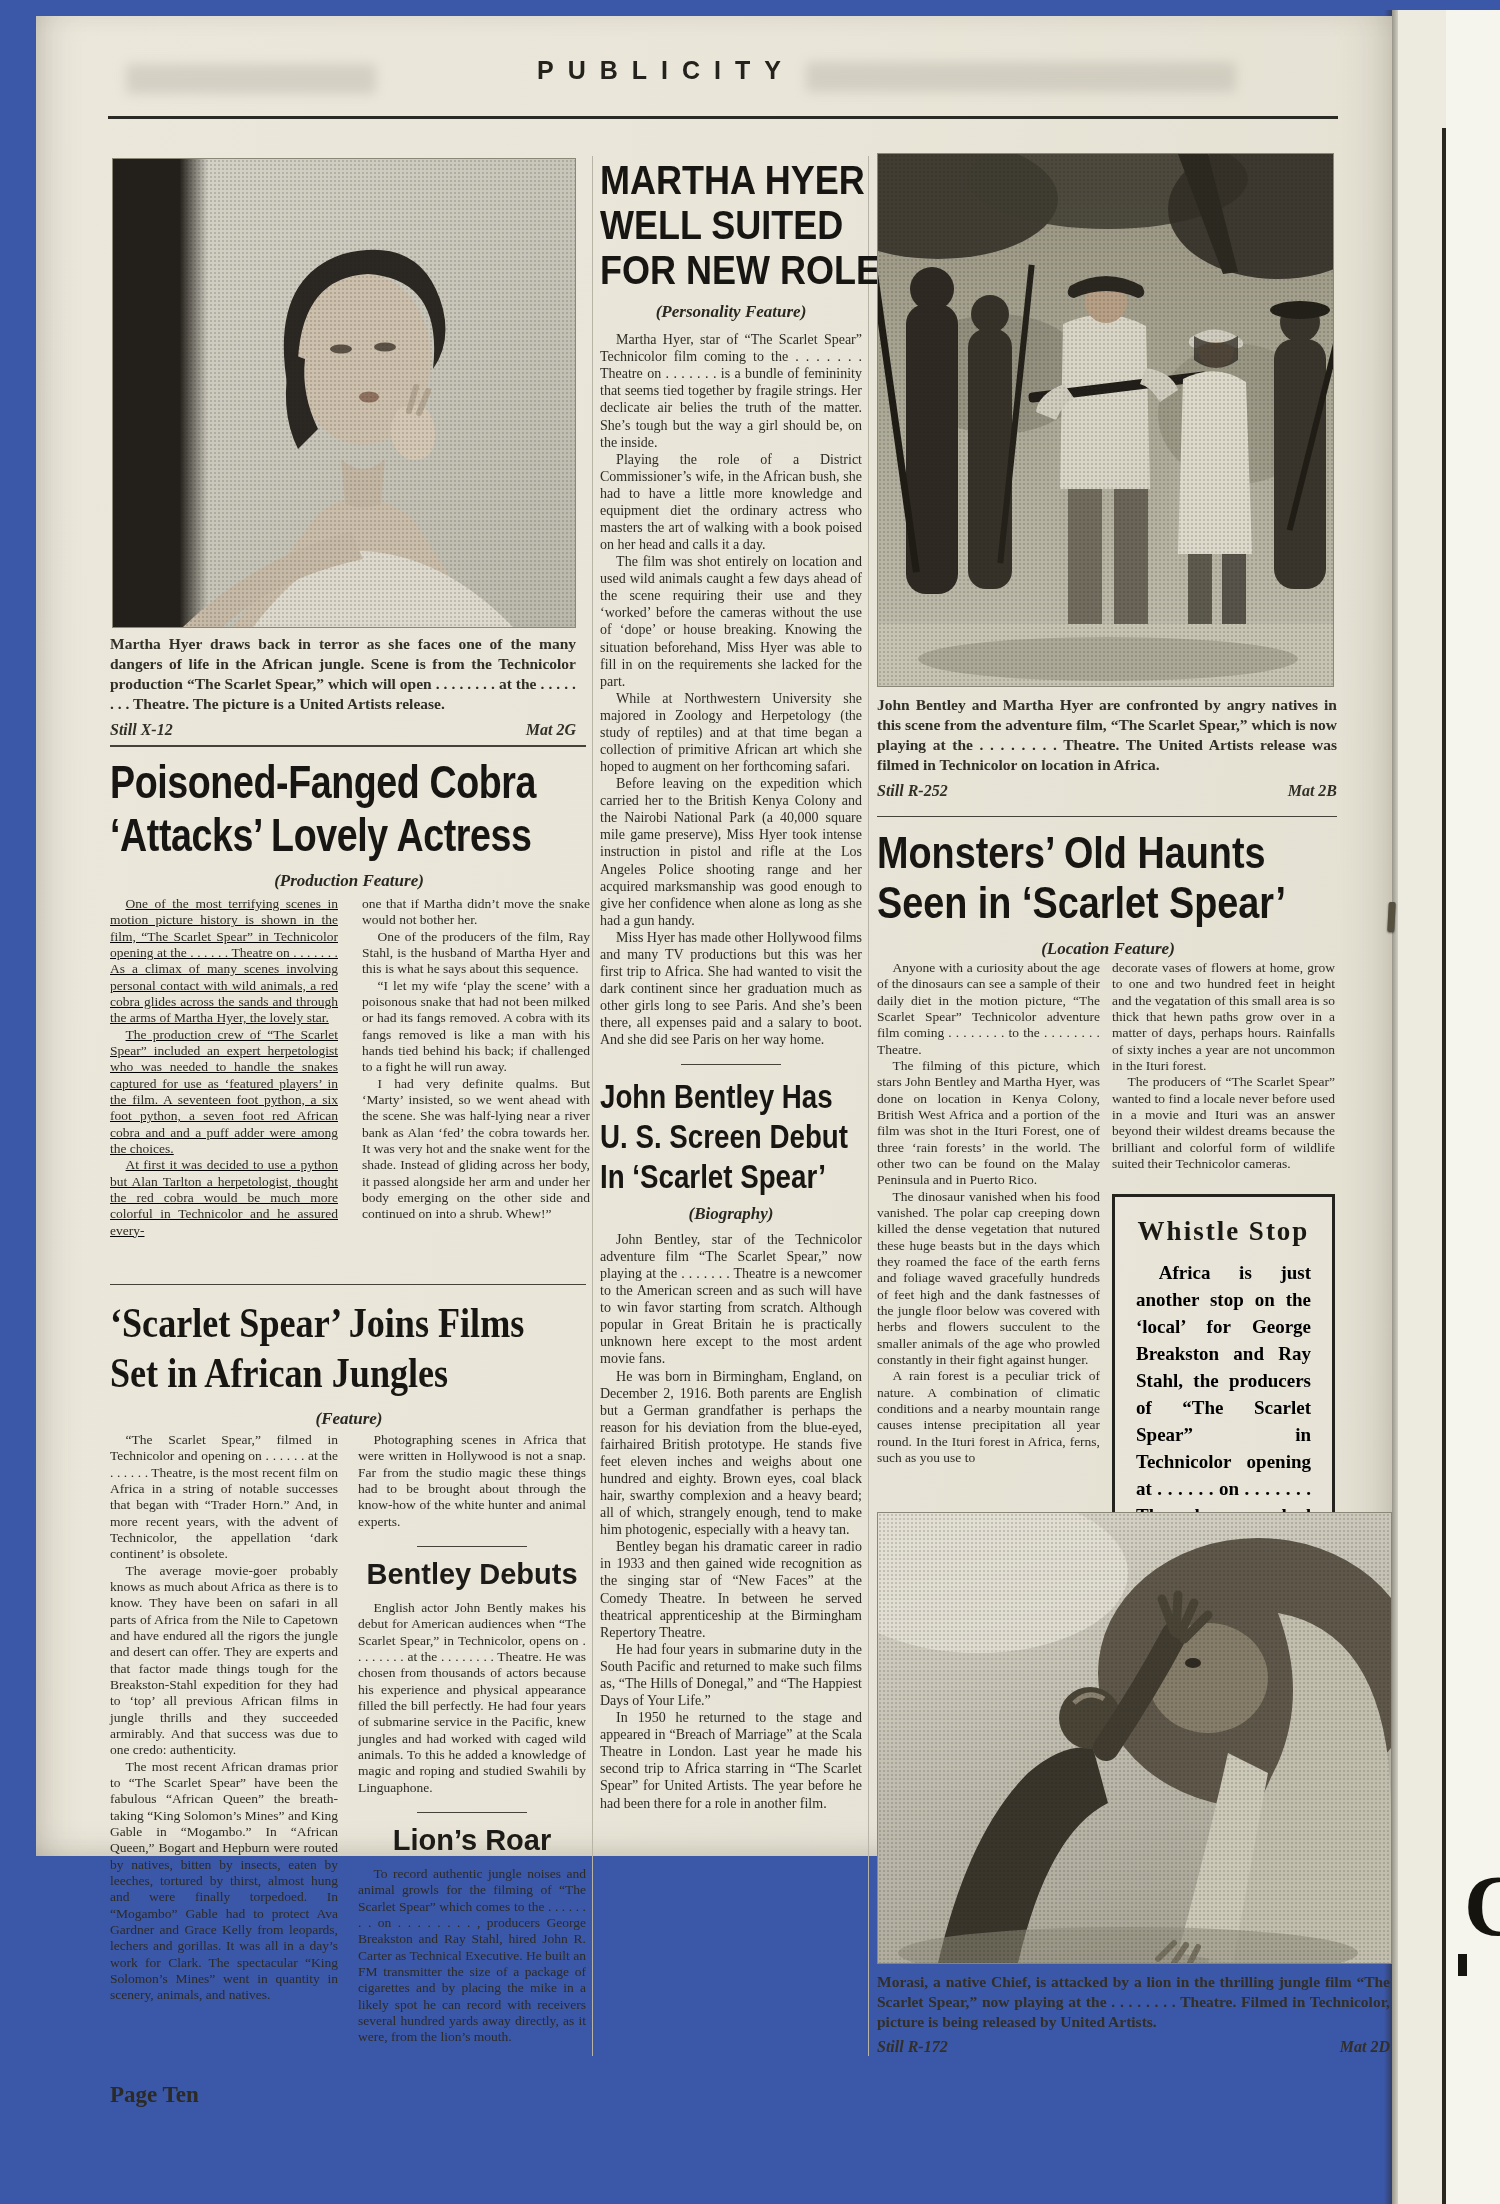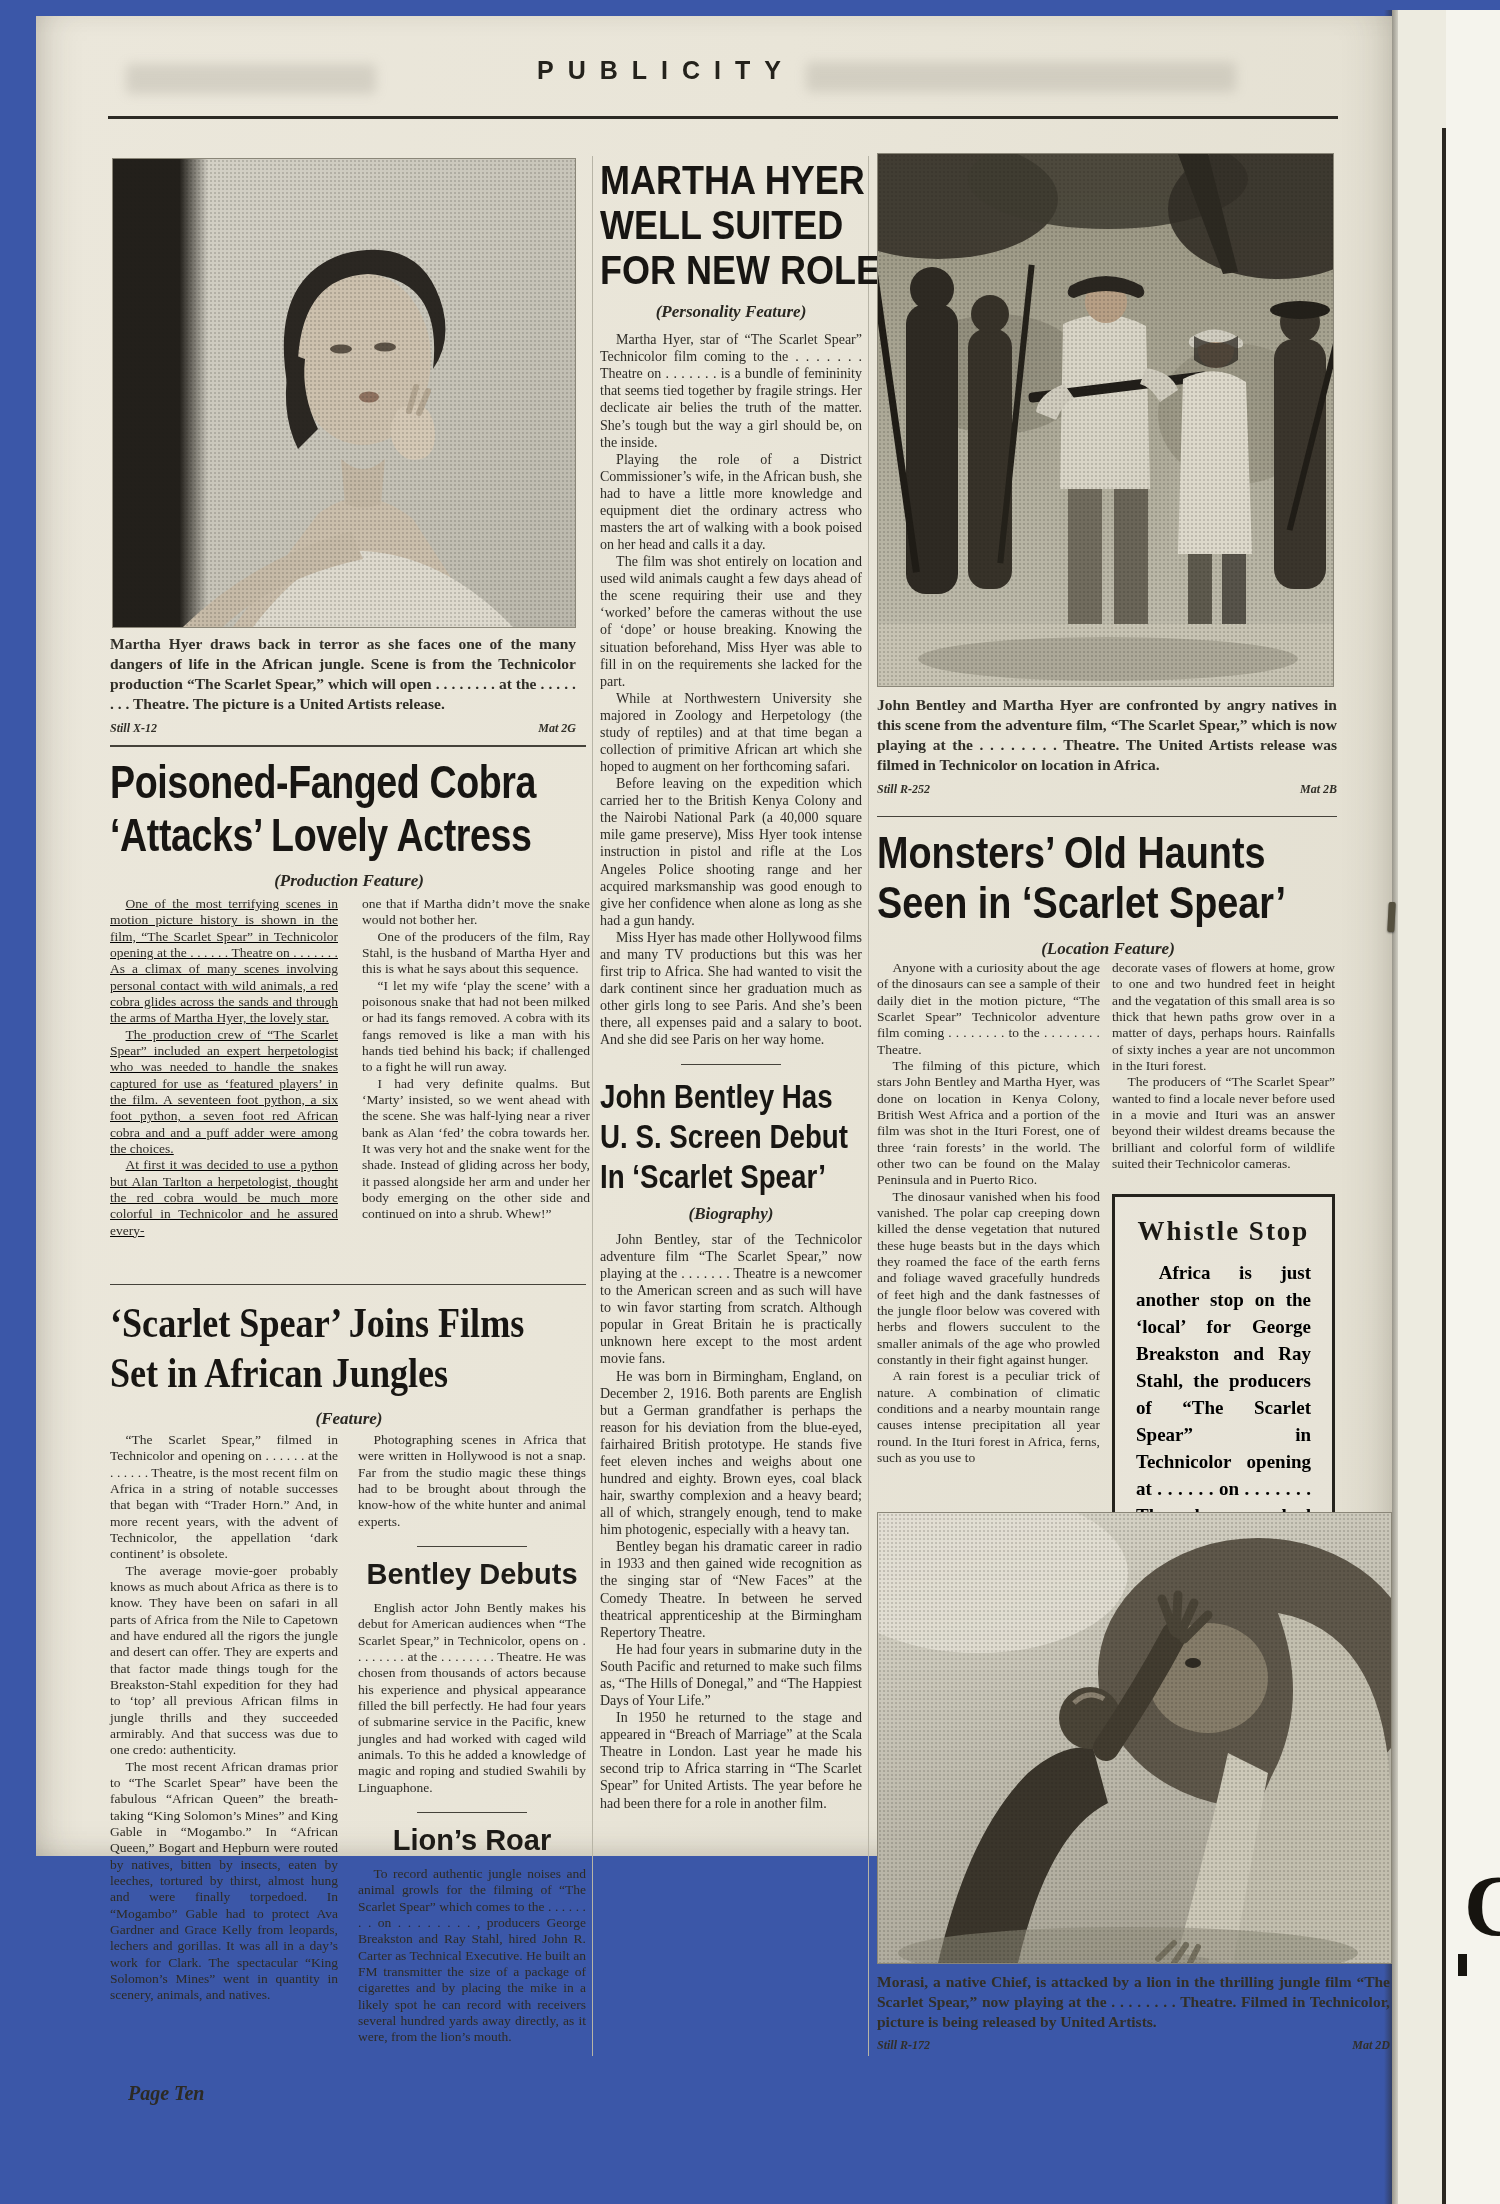--- a/index.html
+++ b/index.html
@@ -45,21 +45,21 @@
   .photo .dots{position:absolute;inset:0;
     background-image:radial-gradient(rgba(30,28,22,.16) 1px, transparent 1.2px);
     background-size:4px 4px;pointer-events:none;}
   .ph1{left:76px;top:142px;width:462px;height:468px;}
   .ph2{left:841px;top:137px;width:455px;height:532px;}
   .ph3{left:841px;top:1496px;width:513px;height:450px;}
   
   .caption{position:absolute;color:#312f28;}
   .caption p{margin:0;font-weight:700;font-size:15.5px;line-height:1.3;text-align:justify;}
   .credit-row{display:flex;justify-content:space-between;margin-top:6px;
-    font-style:italic;font-weight:700;font-size:12px;}
+    font-style:italic;font-weight:700;font-size:16px;}
   .cap1{left:74px;top:618px;width:466px;}
   .cap2{left:841px;top:679px;width:460px;}
   .cap3{left:841px;top:1956px;width:513px;}
   
   .headline{color:#181613;font-family:"Liberation Sans",sans-serif;font-weight:700;}
   .h-line{display:block;transform-origin:0 50%;white-space:nowrap;}
   .h-cobra{font-size:47px;line-height:1.12;letter-spacing:-.5px;}
   .h-cobra .h-line{transform:scaleX(.80);}
   .h-monsters{font-size:45px;line-height:1.12;}
   .h-monsters .h-line{transform:scaleX(.84);}
@@ -81,22 +81,22 @@
   .cont > p:first-child{text-indent:0;}
   .mid{position:absolute;left:564px;top:142px;width:262px;font-size:14px;line-height:1.22;}
   .mid-divider{width:100px;height:1px;background:#45423a;margin:16px auto 12px auto;}
   
   .whistle{border:3px solid #25231d;margin-top:22px;padding:18px 13px 16px 13px;background:rgba(255,255,252,.12);}
   .whistle-title{font-weight:900;font-size:27px;letter-spacing:2px;text-align:center;
     color:#1b1914;margin-bottom:12px;font-family:"Liberation Serif",serif;}
   .whistle p{margin:8px;font-weight:700;font-size:19px;line-height:1.42;
     text-align:justify;text-indent:1.2em;color:#24221;}
   
-  .pageno{position:absolute;left:92px;top:2066px;font-style:italic;font-weight:700;
-    font-size:20px;color:#2c2a24;}
+  .pageno{position:absolute;left:74px;top:2066px;font-weight:700;
+    font-size:23px;color:#2c2a24;}
 </style>
 </head>
 <body>
 
 <div class="sheet-next">
   <div class="bright"></div>
   <div class="next-line"></div>
   <div class="next-glyph">C</div>
   <div class="next-tick"></div>
 </div>

